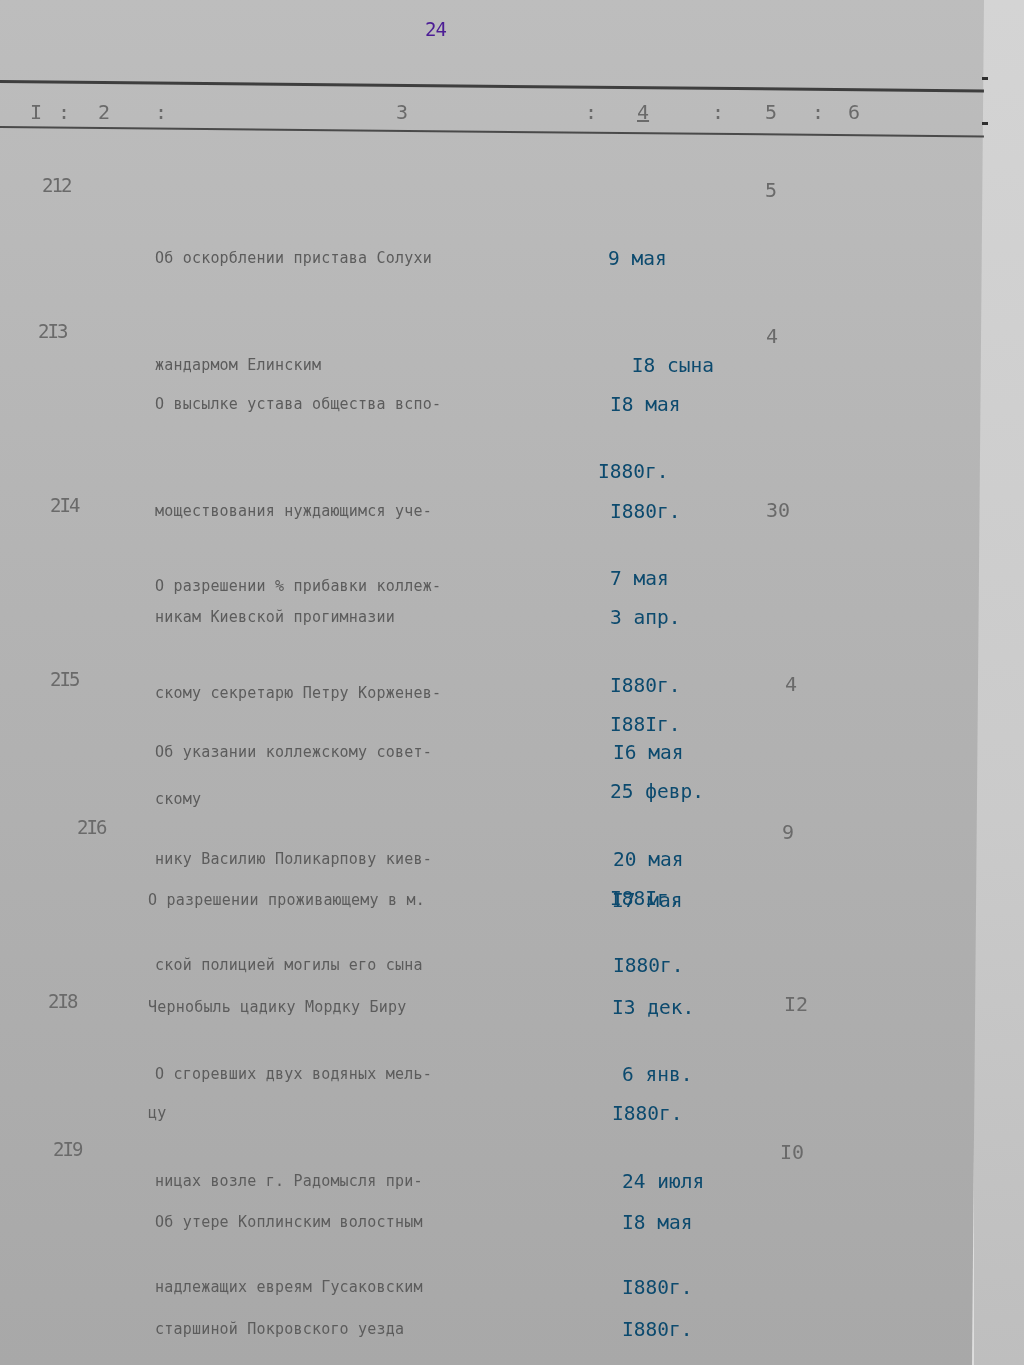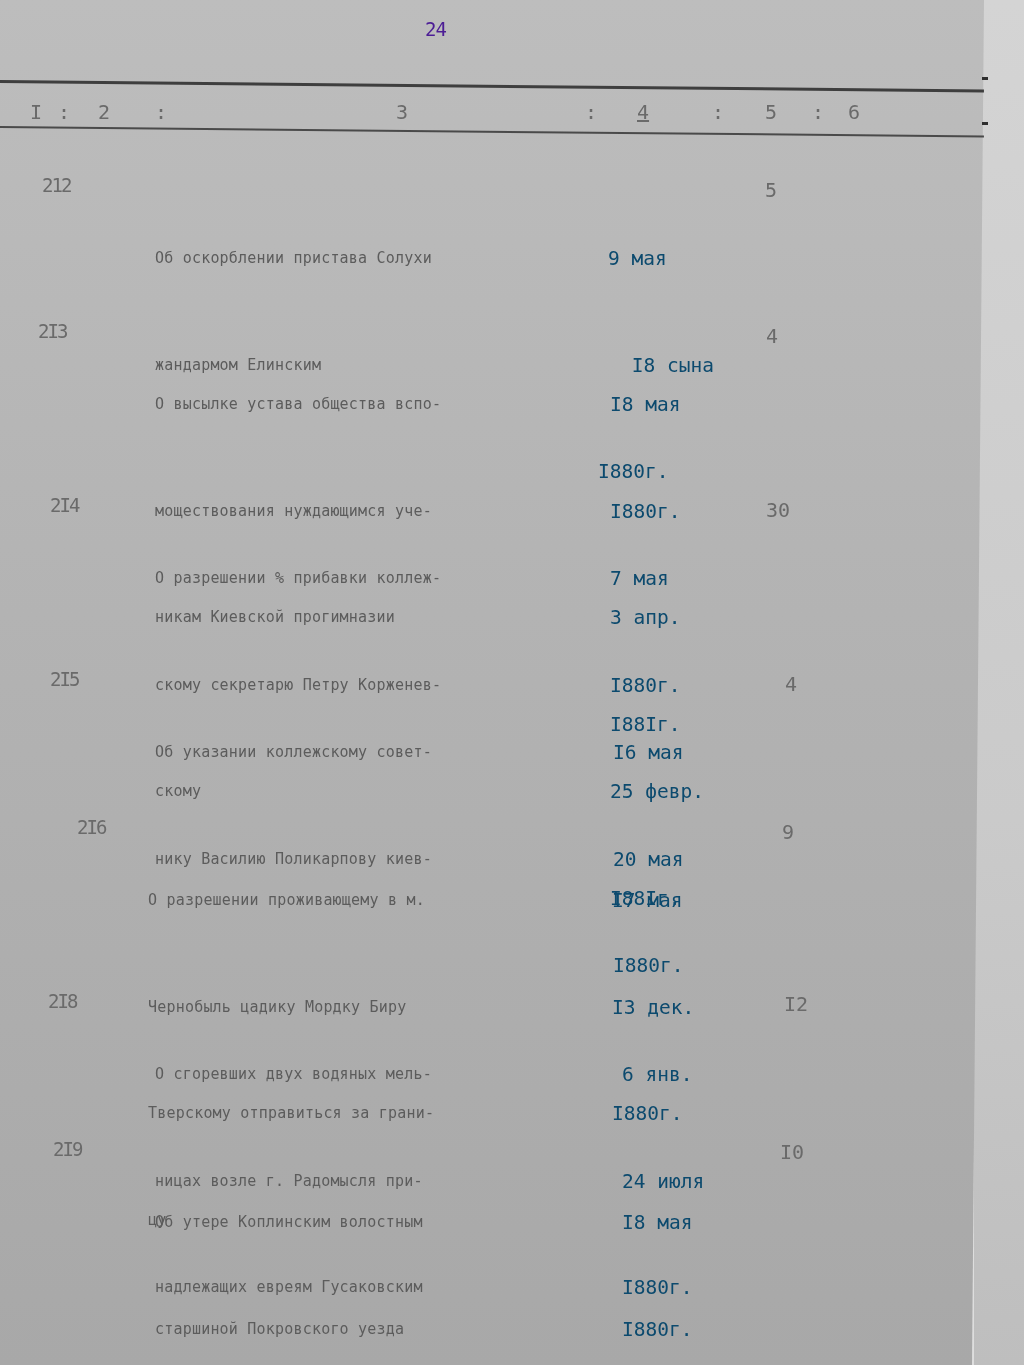--- a/index.html
+++ b/index.html
@@ -92,54 +92,54 @@
     <span class="line">I8 мая</span>
     <span class="line">I880г.</span>
     <span class="line">3 апр.</span>
     <span class="line">I88Iг.</span>
   </div>
   <div class="sheets" style="left:766px;top:8px">4</div>
 </div>
 
 <div class="entry" style="top:490px">
   <div class="num" style="left:50px;top:4px">2I4</div>
-  <div class="desc" style="top:0">
+  <div class="desc" style="top:8px">
     <span class="line">О разрешении % прибавки коллеж-</span>
     <span class="line">скому секретарю Петру Корженев-</span>
     <span class="line">скому</span>
   </div>
   <div class="dates" style="left:610px;top:0">
     <span class="line">7 мая</span>
     <span class="line">I880г.</span>
     <span class="line">25 февр.</span>
     <span class="line">I88Iг.</span>
   </div>
   <div class="sheets" style="left:766px;top:8px">30</div>
 </div>
 
 <div class="entry" style="top:664px">
   <div class="num" style="left:50px;top:4px">2I5</div>
   <div class="desc" style="top:0">
     <span class="line">Об указании коллежскому совет-</span>
     <span class="line">нику Василию Поликарпову киев-</span>
+    <span class="line">ской полицией могилы его сына</span>
   </div>
   <div class="dates" style="left:613px;top:0">
     <span class="line">I6 мая</span>
     <span class="line">20 мая</span>
     <span class="line">I880г.</span>
   </div>
   <div class="sheets" style="left:785px;top:8px">4</div>
 </div>
 
 <div class="entry" style="top:812px">
   <div class="num" style="left:77px;top:4px">2I6</div>
   <div class="desc" style="left:148px;top:0">
     <span class="line">О разрешении проживающему в м.</span>
     <span class="line">Чернобыль цадику Мордку Биру</span>
-    <span class="line">Тверскому отправиться за грани-</span>
     <span class="line">цу</span>
   </div>
   <div class="dates" style="left:612px;top:0">
     <span class="line">I7 мая</span>
     <span class="line">I3 дек.</span>
     <span class="line">I880г.</span>
   </div>
   <div class="sheets" style="left:782px;top:8px">9</div>
 </div>
 

